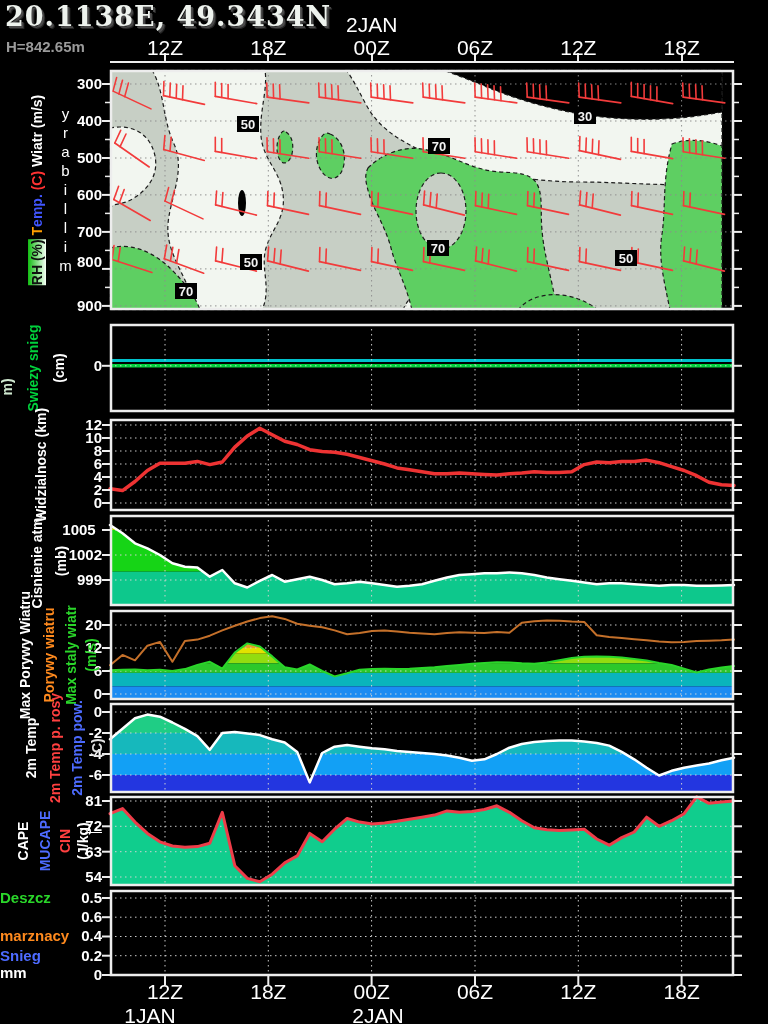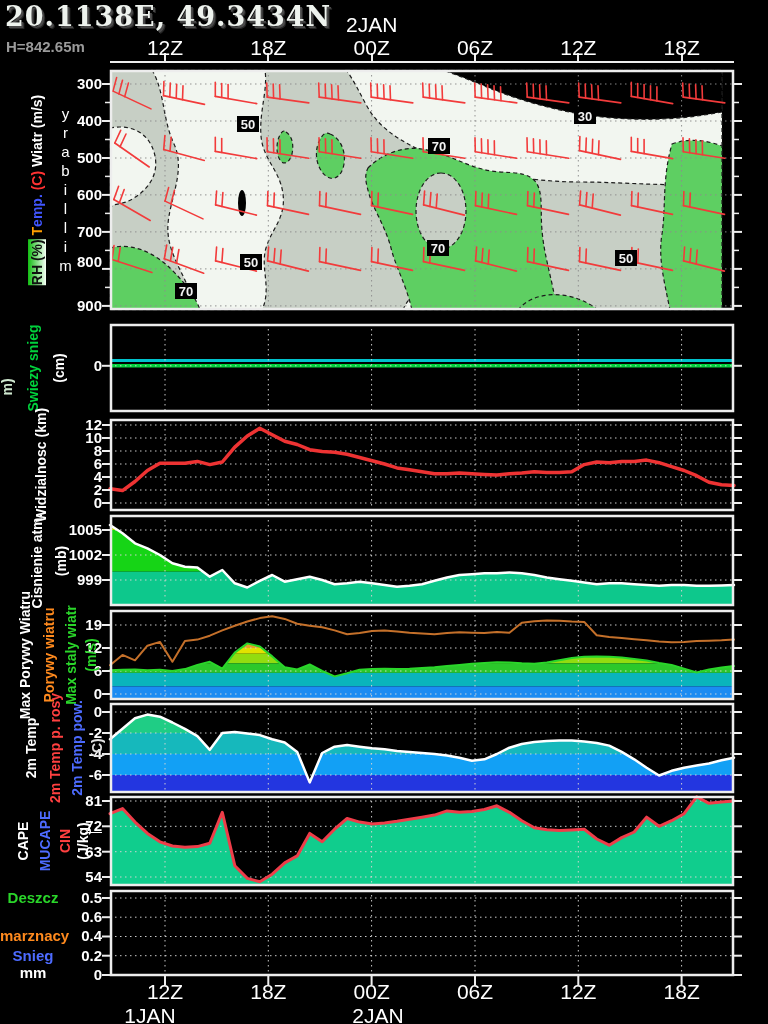--- a/index.html
+++ b/index.html
@@ -13,21 +13,21 @@
   #topdate{position:absolute;top:13px;color:#fff;font-size:21px;transform:translateX(-50%);}
   .ztick{position:absolute;color:#fff;font-size:21px;transform:translateX(-50%);white-space:nowrap;}
   .datelabel{position:absolute;color:#fff;font-size:21px;transform:translateX(-50%);white-space:nowrap;}
   .axisline{position:absolute;background:#ededed;}
   .ytick{position:absolute;left:56px;width:46px;text-align:right;color:#fff;font-weight:bold;
          font-size:15px;height:18px;line-height:18px;}
   .vcol{position:absolute;top:50%;translate:0 -50%;writing-mode:vertical-rl;transform:rotate(180deg);
         font-weight:bold;font-size:14px;white-space:pre;line-height:1;}
   .vcol.up{transform:none;text-orientation:upright;letter-spacing:2px;font-weight:normal;font-size:15px;}
   .rh-bg{background:linear-gradient(90deg,#f6fff6,#12bd12);padding:0 1px;}
-  .hlabel{position:absolute;left:0;width:66px;text-align:center;font-weight:bold;font-size:15px;
+  .hlabel{position:absolute;left:0;width:66px;text-align:left;font-weight:bold;font-size:15px;
           height:18px;line-height:18px;}
 </style>
 </head>
 <body>
 
 <div id="screen">
   <div id="title">20.1138E, 49.3434N</div>
   <div id="elev">H=842.65m</div>
   <div id="topdate" style="left: 371.643px;">2JAN</div>
   <div id="top-axis">
@@ -401,21 +401,21 @@
           <line x1="0" y1="65.0" x2="624" y2="65.0" stroke="#d4d4d4" stroke-width="1" stroke-dasharray="1.5 3.5" opacity="0.95"></line>
           <path d="M0.0,10.0 L12.5,18.3 L25.0,28.3 L37.4,33.3 L49.9,40.0 L62.4,48.3 L74.9,51.7 L87.4,52.5 L99.8,61.7 L112.3,55.0 L124.8,68.3 L137.3,72.5 L149.8,65.8 L162.2,60.0 L174.7,66.7 L187.2,64.2 L199.7,61.7 L212.2,65.0 L224.6,69.2 L237.1,68.3 L249.6,66.7 L262.1,68.3 L274.6,70.0 L287.0,71.7 L299.5,70.8 L312.0,69.2 L324.5,65.8 L337.0,62.5 L349.4,60.0 L361.9,59.2 L374.4,58.3 L386.9,58.3 L399.4,57.5 L411.8,58.3 L424.3,60.0 L436.8,62.5 L449.3,64.2 L461.8,65.8 L474.2,67.5 L486.7,69.2 L499.2,68.3 L511.7,68.3 L524.2,69.2 L536.6,70.0 L549.1,70.8 L561.6,70.0 L574.1,70.0 L586.6,70.8 L599.0,70.8 L611.5,70.4 L624.0,70.0" fill="none" stroke="#ffffff" stroke-width="2.5" stroke-linejoin="round" stroke-linecap="round"></path>
           <rect x="1" y="1" width="622" height="89" fill="none" stroke="#ededed" stroke-width="2.5"></rect>
           <line x1="-8" y1="15.0" x2="0" y2="15.0" stroke="#ededed" stroke-width="2"></line>
           <line x1="624" y1="15.0" x2="632" y2="15.0" stroke="#ededed" stroke-width="2"></line>
           <line x1="-8" y1="40.0" x2="0" y2="40.0" stroke="#ededed" stroke-width="2"></line>
           <line x1="624" y1="40.0" x2="632" y2="40.0" stroke="#ededed" stroke-width="2"></line>
           <line x1="-8" y1="65.0" x2="0" y2="65.0" stroke="#ededed" stroke-width="2"></line>
           <line x1="624" y1="65.0" x2="632" y2="65.0" stroke="#ededed" stroke-width="2"></line>
         </svg>
-        <div class="ytick" style="top: 6px;">1005</div>
+        <div class="ytick" style="top: 6px; text-align: center;">1005</div>
         <div class="ytick" style="top: 31px;">1002</div>
         <div class="ytick" style="top: 56px;">999</div>
         <span class="vcol" style="left: 30px;"><span style="color: rgb(255, 255, 255);">Cisnienie atm.</span></span>
         <span class="vcol" style="left: 54px;"><span style="color: rgb(255, 255, 255);">(mb)</span></span>
       </div>
       <div style="position: absolute; left: 0px; top: 610px; width: 768px; height: 90px;">
         <svg width="624" height="90" viewBox="0 0 624 90" style="position:absolute;left:110px;top:0;overflow:visible">
           <defs>
             <clipPath id="cp-wind">
               <path d="M0.0,60.2 L12.5,59.8 L25.0,59.5 L37.4,60.2 L49.9,59.8 L62.4,61.0 L74.9,59.1 L87.4,54.9 L99.8,51.8 L112.3,58.7 L124.8,42.6 L137.3,33.4 L149.8,36.5 L162.2,46.4 L174.7,57.2 L187.2,59.5 L199.7,54.5 L212.2,61.0 L224.6,66.4 L237.1,63.3 L249.6,59.8 L262.1,59.1 L274.6,58.7 L287.0,59.1 L299.5,58.7 L312.0,57.9 L324.5,57.2 L337.0,56.0 L349.4,54.9 L361.9,53.7 L374.4,52.9 L386.9,52.2 L399.4,52.6 L411.8,53.3 L424.3,53.7 L436.8,52.6 L449.3,50.3 L461.8,48.0 L474.2,46.8 L486.7,46.4 L499.2,46.8 L511.7,47.6 L524.2,49.1 L536.6,50.6 L549.1,52.9 L561.6,54.9 L574.1,58.7 L586.6,62.5 L599.0,59.5 L611.5,57.5 L624.0,56.0 L624,90 L0,90 Z"></path>
@@ -444,21 +444,21 @@
           <rect x="1" y="1" width="622" height="88" fill="none" stroke="#ededed" stroke-width="2.5"></rect>
           <line x1="-8" y1="15.0" x2="0" y2="15.0" stroke="#ededed" stroke-width="2"></line>
           <line x1="624" y1="15.0" x2="632" y2="15.0" stroke="#ededed" stroke-width="2"></line>
           <line x1="-8" y1="38.0" x2="0" y2="38.0" stroke="#ededed" stroke-width="2"></line>
           <line x1="624" y1="38.0" x2="632" y2="38.0" stroke="#ededed" stroke-width="2"></line>
           <line x1="-8" y1="61.0" x2="0" y2="61.0" stroke="#ededed" stroke-width="2"></line>
           <line x1="624" y1="61.0" x2="632" y2="61.0" stroke="#ededed" stroke-width="2"></line>
           <line x1="-8" y1="84.0" x2="0" y2="84.0" stroke="#ededed" stroke-width="2"></line>
           <line x1="624" y1="84.0" x2="632" y2="84.0" stroke="#ededed" stroke-width="2"></line>
         </svg>
-        <div class="ytick" style="top: 5.98722px;">19</div>
+        <div class="ytick" style="top: 5.98722px;">20</div>
         <div class="ytick" style="top: 28.9855px;">12</div>
         <div class="ytick" style="top: 51.9838px;">6</div>
         <div class="ytick" style="top: 74.9821px;">0</div>
         <span class="vcol" style="left: 18px;"><span style="color: rgb(255, 255, 255);">Max Porywy Wiatru</span></span>
         <span class="vcol" style="left: 42px;"><span style="color: rgb(255, 138, 30);">Porywy wiatru</span></span>
         <span class="vcol" style="left: 64px;"><span style="color: rgb(42, 214, 42);">Max staly wiatr</span></span>
         <span class="vcol" style="left: 84px;"><span style="color: rgb(42, 214, 42);">(m/s)</span></span>
       </div>
       <div style="position: absolute; left: 0px; top: 703px; width: 768px; height: 90px;">
         <svg width="624" height="90" viewBox="0 0 624 90" style="position:absolute;left:110px;top:0;overflow:visible">

